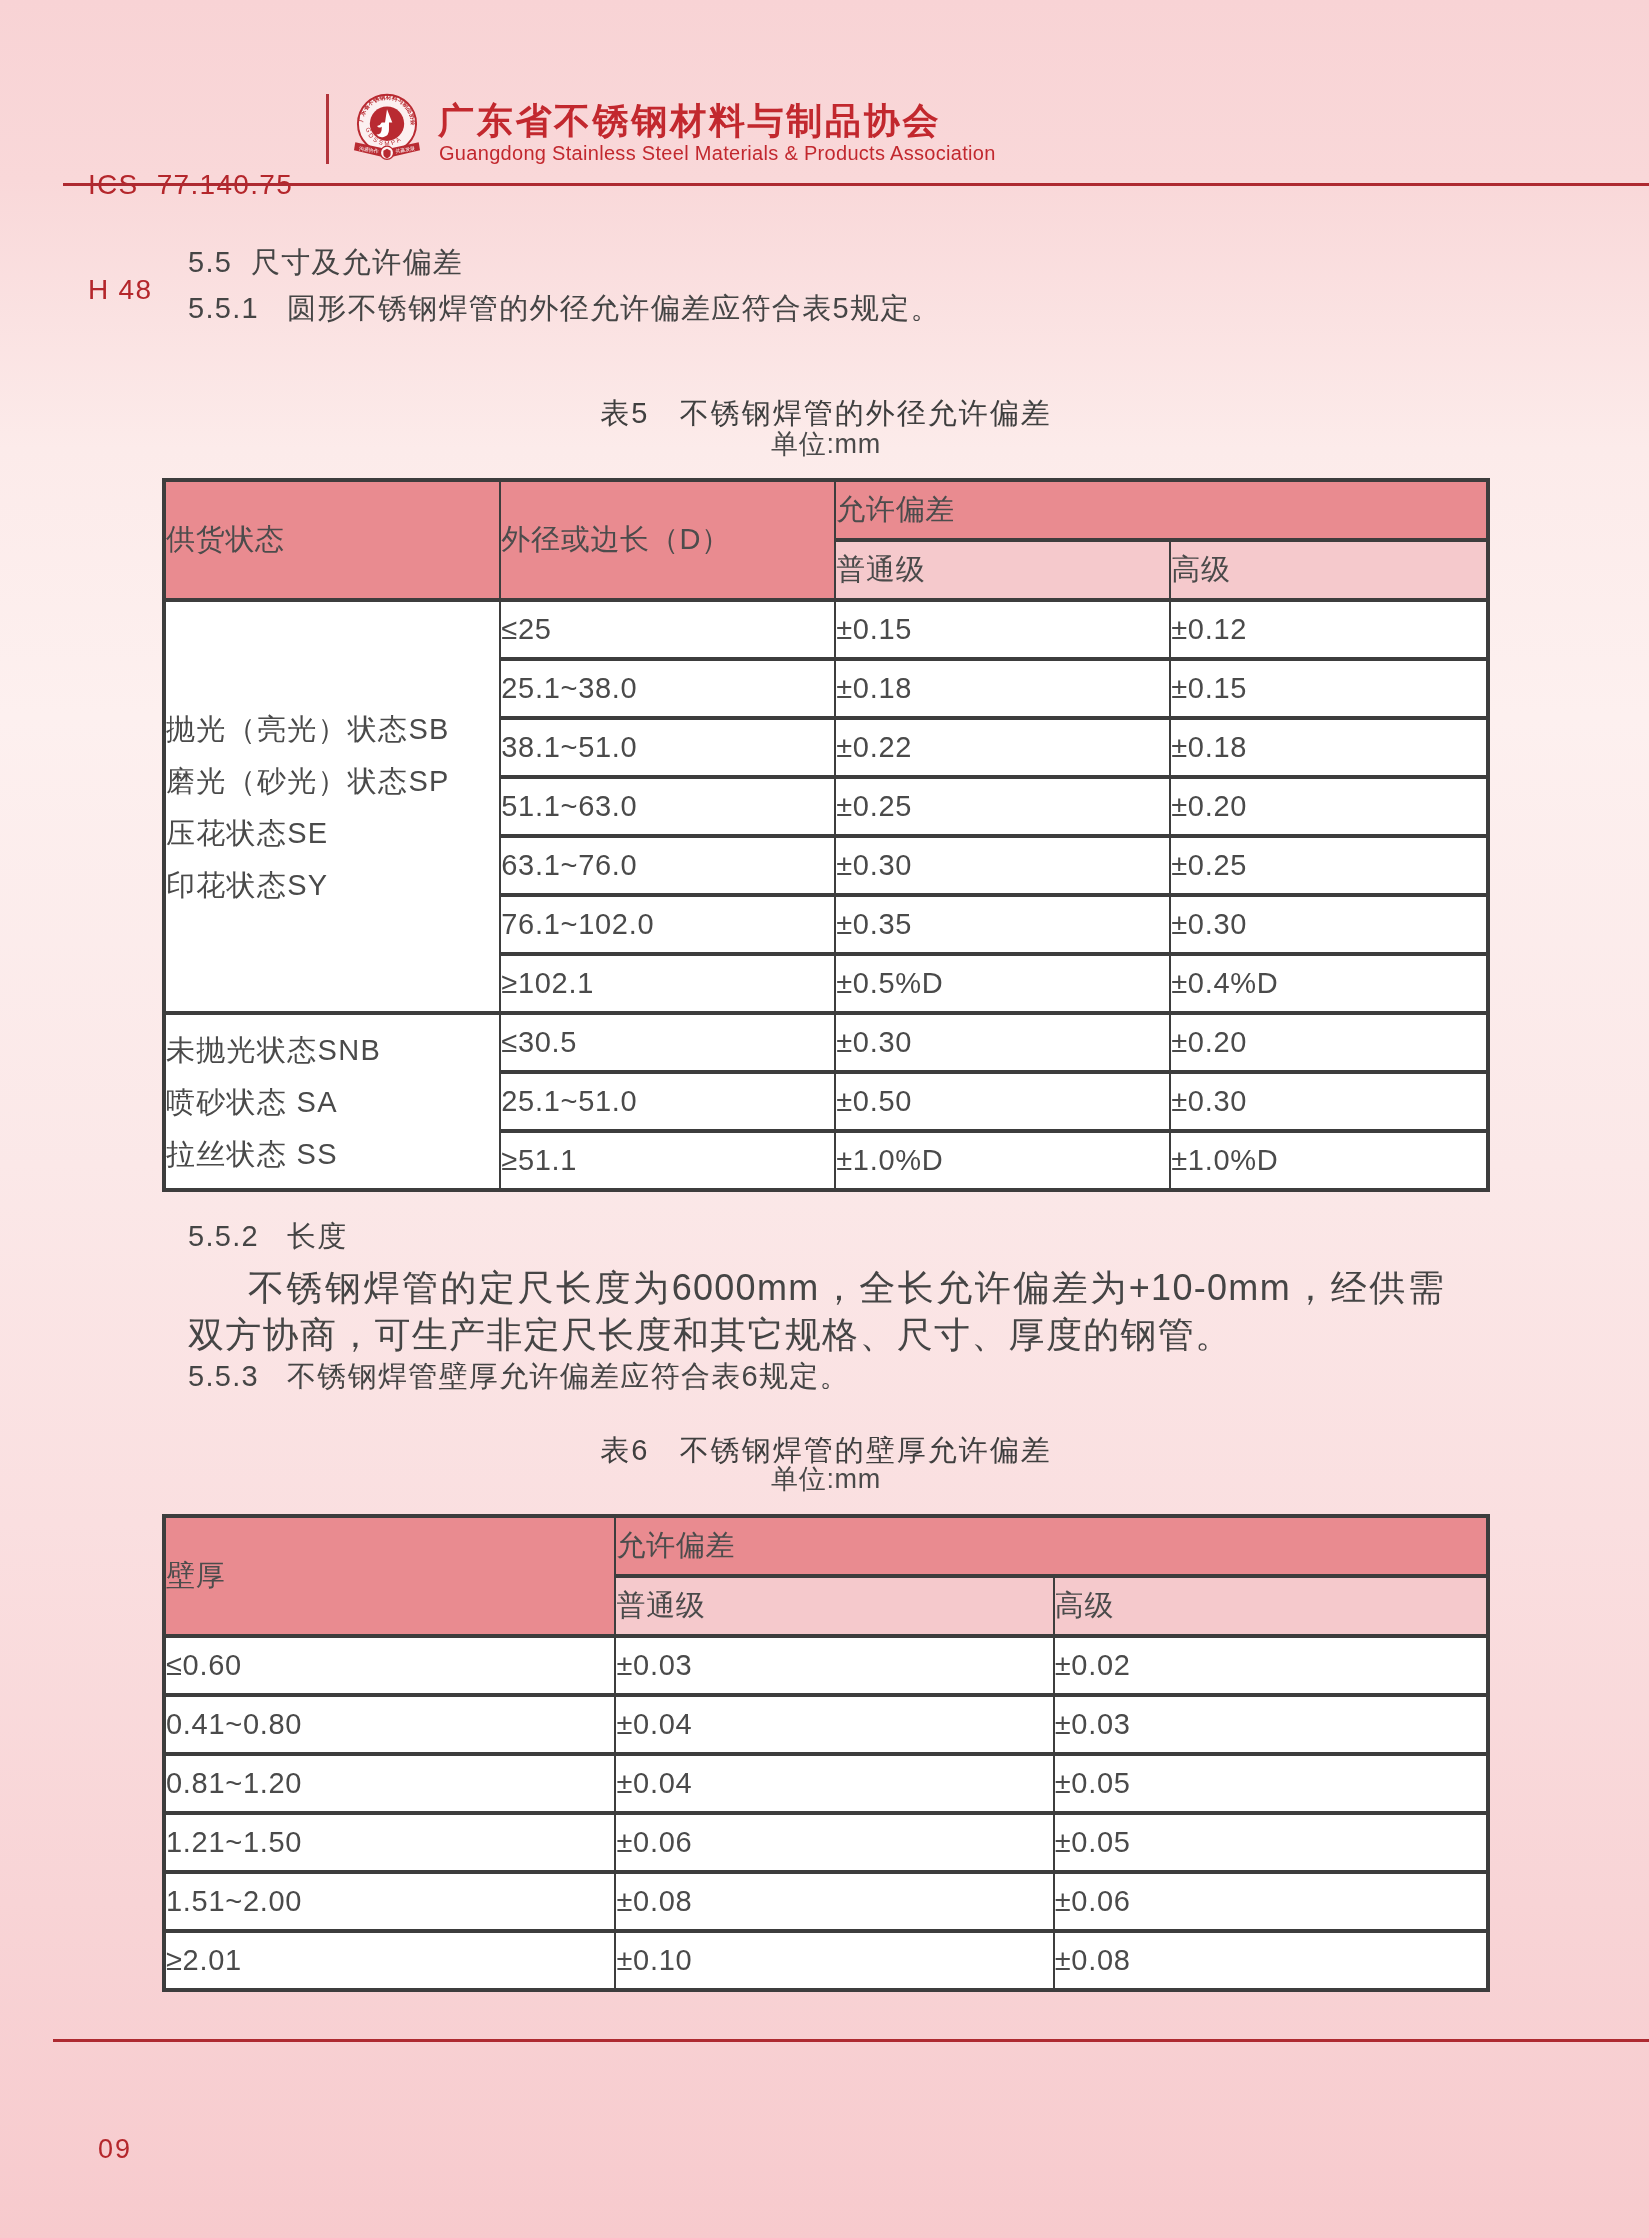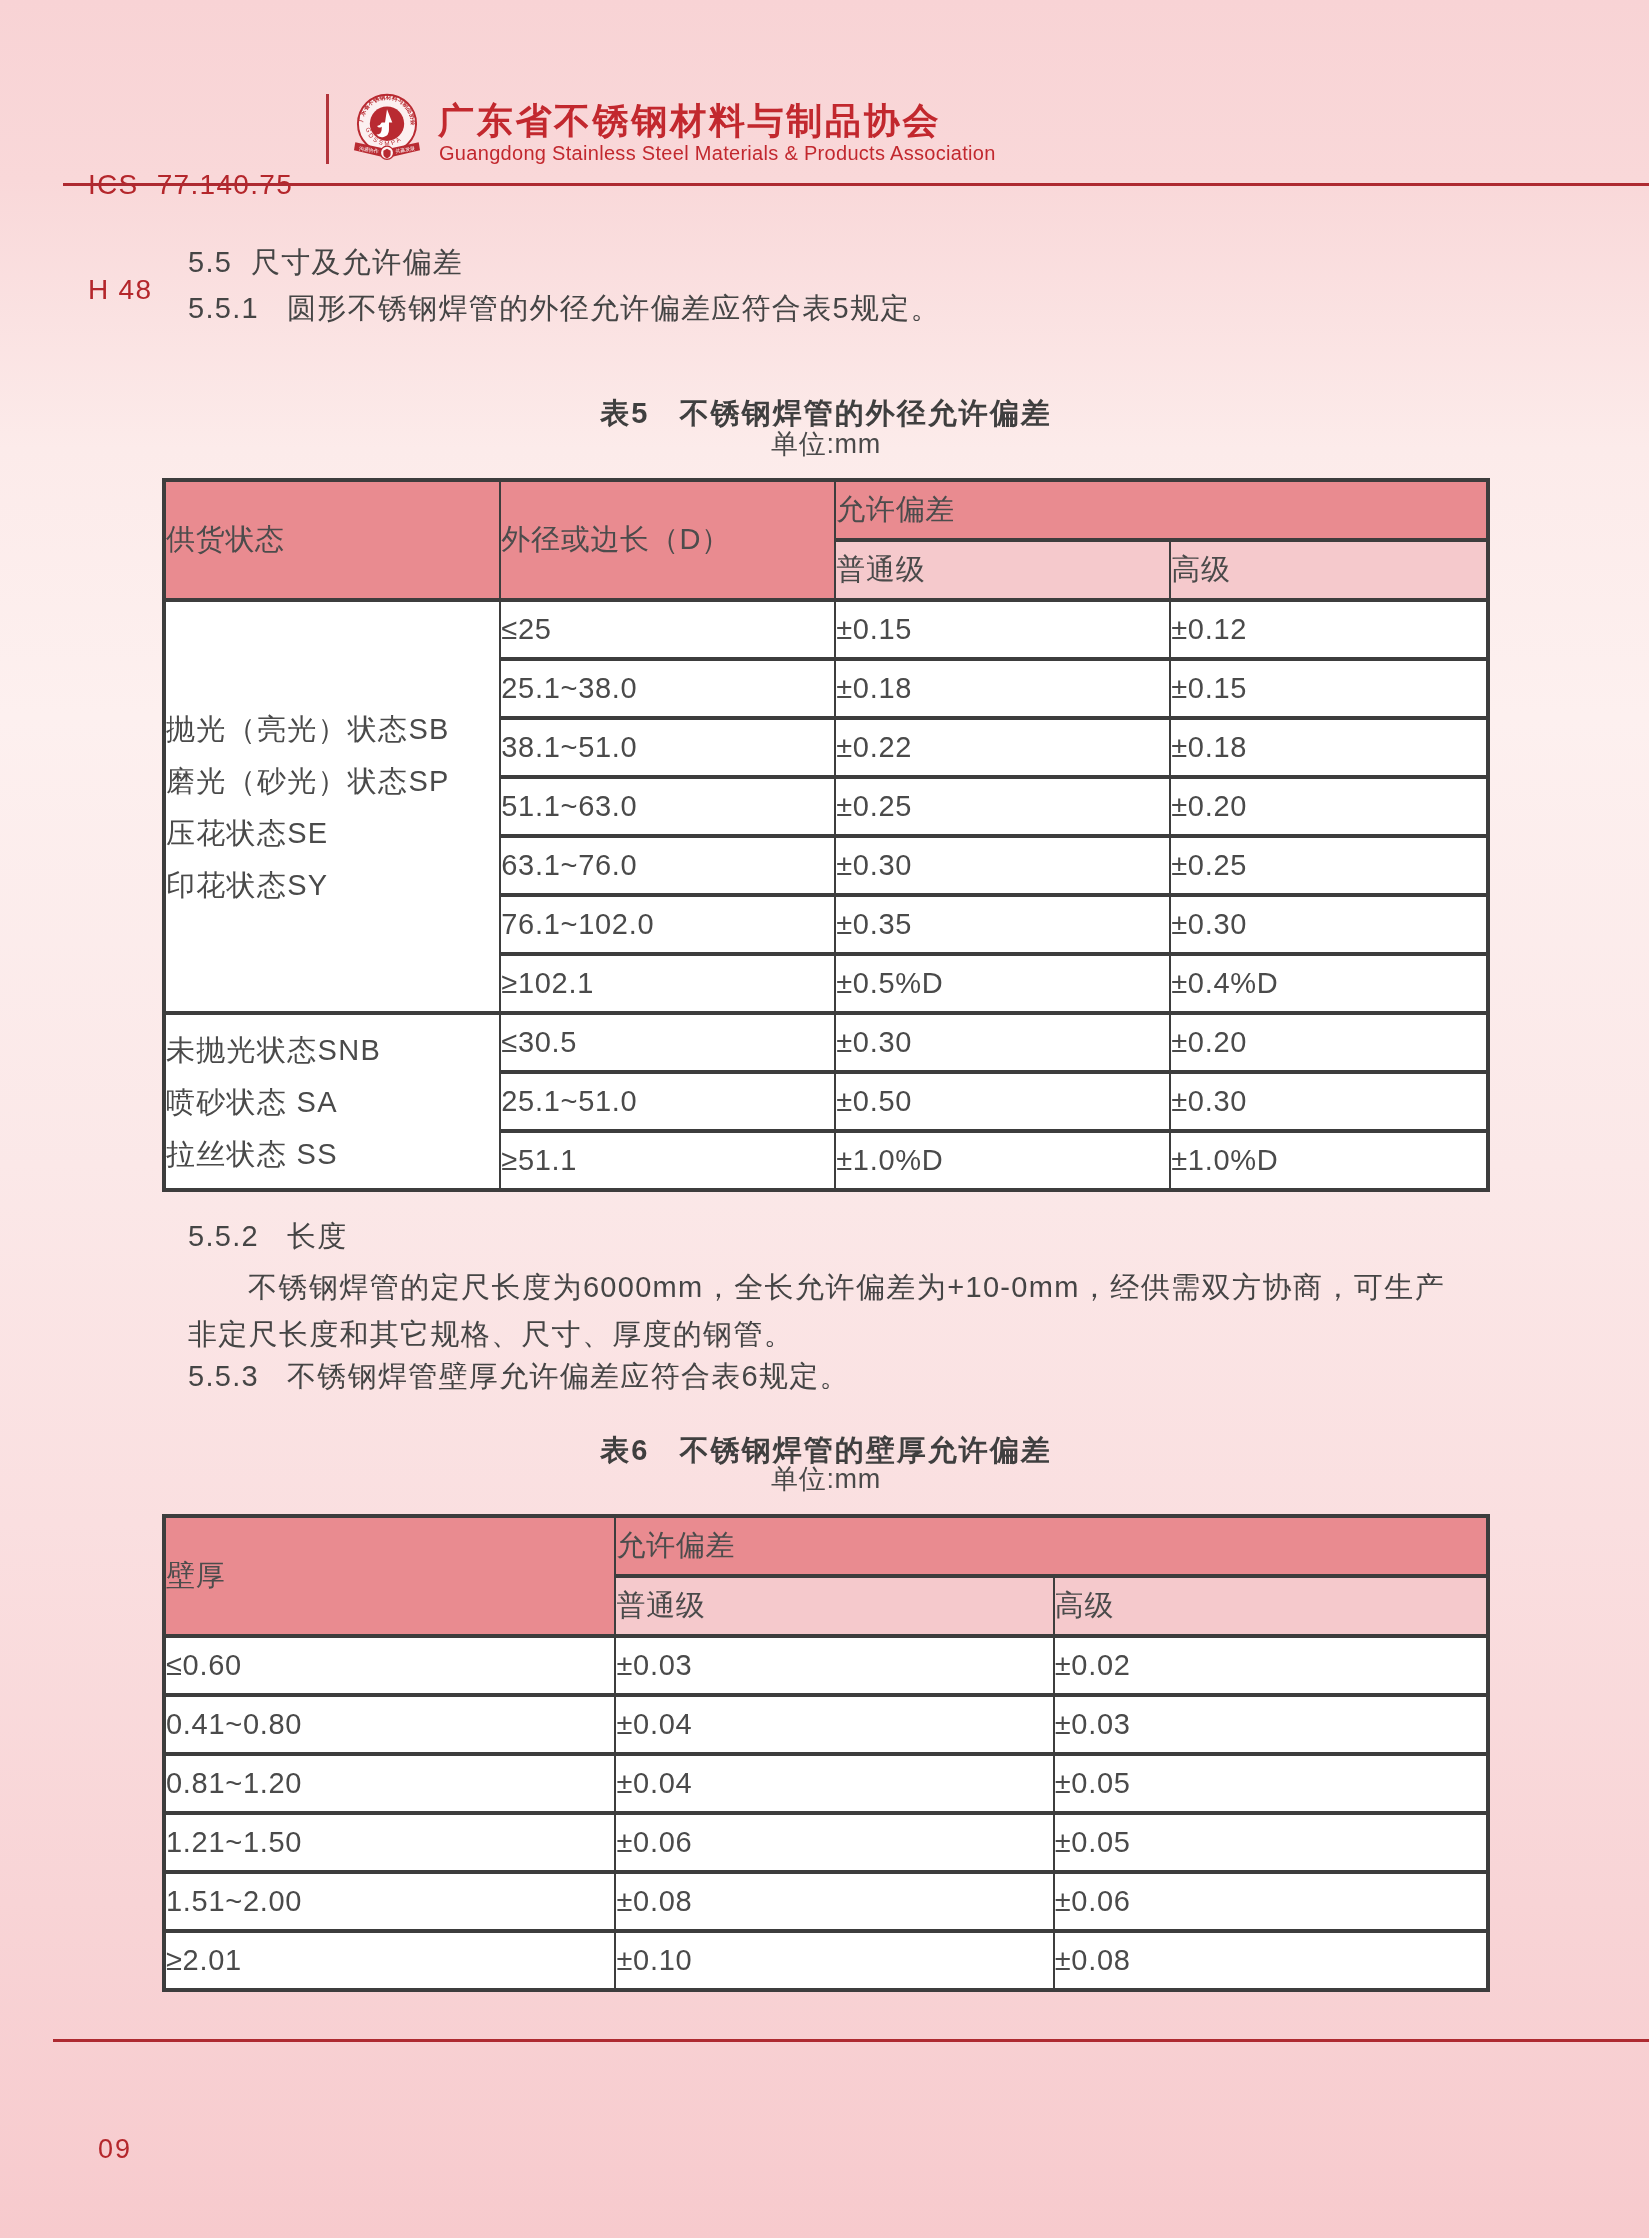--- a/index.html
+++ b/index.html
@@ -11,23 +11,23 @@
     color:var(--accent-red);letter-spacing:1.3px;white-space:pre-wrap}
   .header-divider{position:absolute;left:326px;top:94px;width:2.7px;height:70px;background:var(--divider-red)}
   .logo-svg{position:absolute;left:350px;top:89px}
   .org-zh{position:absolute;left:438px;top:97px;font-size:36px;font-weight:bold;
     color:var(--title-red);letter-spacing:2.7px;white-space:nowrap}
   .org-en{position:absolute;left:439px;top:142px;font-size:20px;color:var(--title-red);letter-spacing:0.3px;white-space:nowrap}
   .header-rule{position:absolute;left:63px;right:0;top:183px;height:2.7px;background:var(--rule-red)}
   
   .h-sec{position:absolute;left:188px;font-size:29px;color:#454545;letter-spacing:1.3px;white-space:pre-wrap}
   #h55{top:243px} #h551{top:289px} #h552{top:1217px} #h553{top:1357px}
-  .para{position:absolute;left:188px;top:1264px;width:1257px;font-size:29px;line-height:47px;
+  .para{position:absolute;left:188px;top:1264px;width:1257px;font-size:36px;line-height:47px;
     color:#454545;letter-spacing:1.3px;text-indent:60px;text-align:justify}
-  .tbl-title{position:absolute;left:162px;width:1328px;text-align:center;font-size:29px;font-weight:bold;
+  .tbl-title{position:absolute;left:162px;width:1328px;text-align:center;font-size:29px;font-weight:normal;
     color:#3f3f3f;letter-spacing:2px;white-space:pre-wrap}
   #t5title{top:394px} #t6title{top:1431px}
   .tbl-unit{position:absolute;left:162px;width:1328px;text-align:center;font-size:27px;color:#4a4a4a;letter-spacing:0.7px}
   #t5unit{top:426px} #t6unit{top:1461px}
   
   .data-table{position:absolute;left:162px;width:1328px;border-collapse:collapse;table-layout:fixed;
     border:4px solid var(--border-dark)}
   #table5{top:478px} #table6{top:1514px}
   .data-table th,.data-table td{border:2.7px solid var(--border-dark);border-top-width:4px;border-bottom-width:4px;
     text-align:left;vertical-align:middle;font-size:29px;font-weight:normal;color:#4a4a4a;letter-spacing:0.7px;padding:0}

